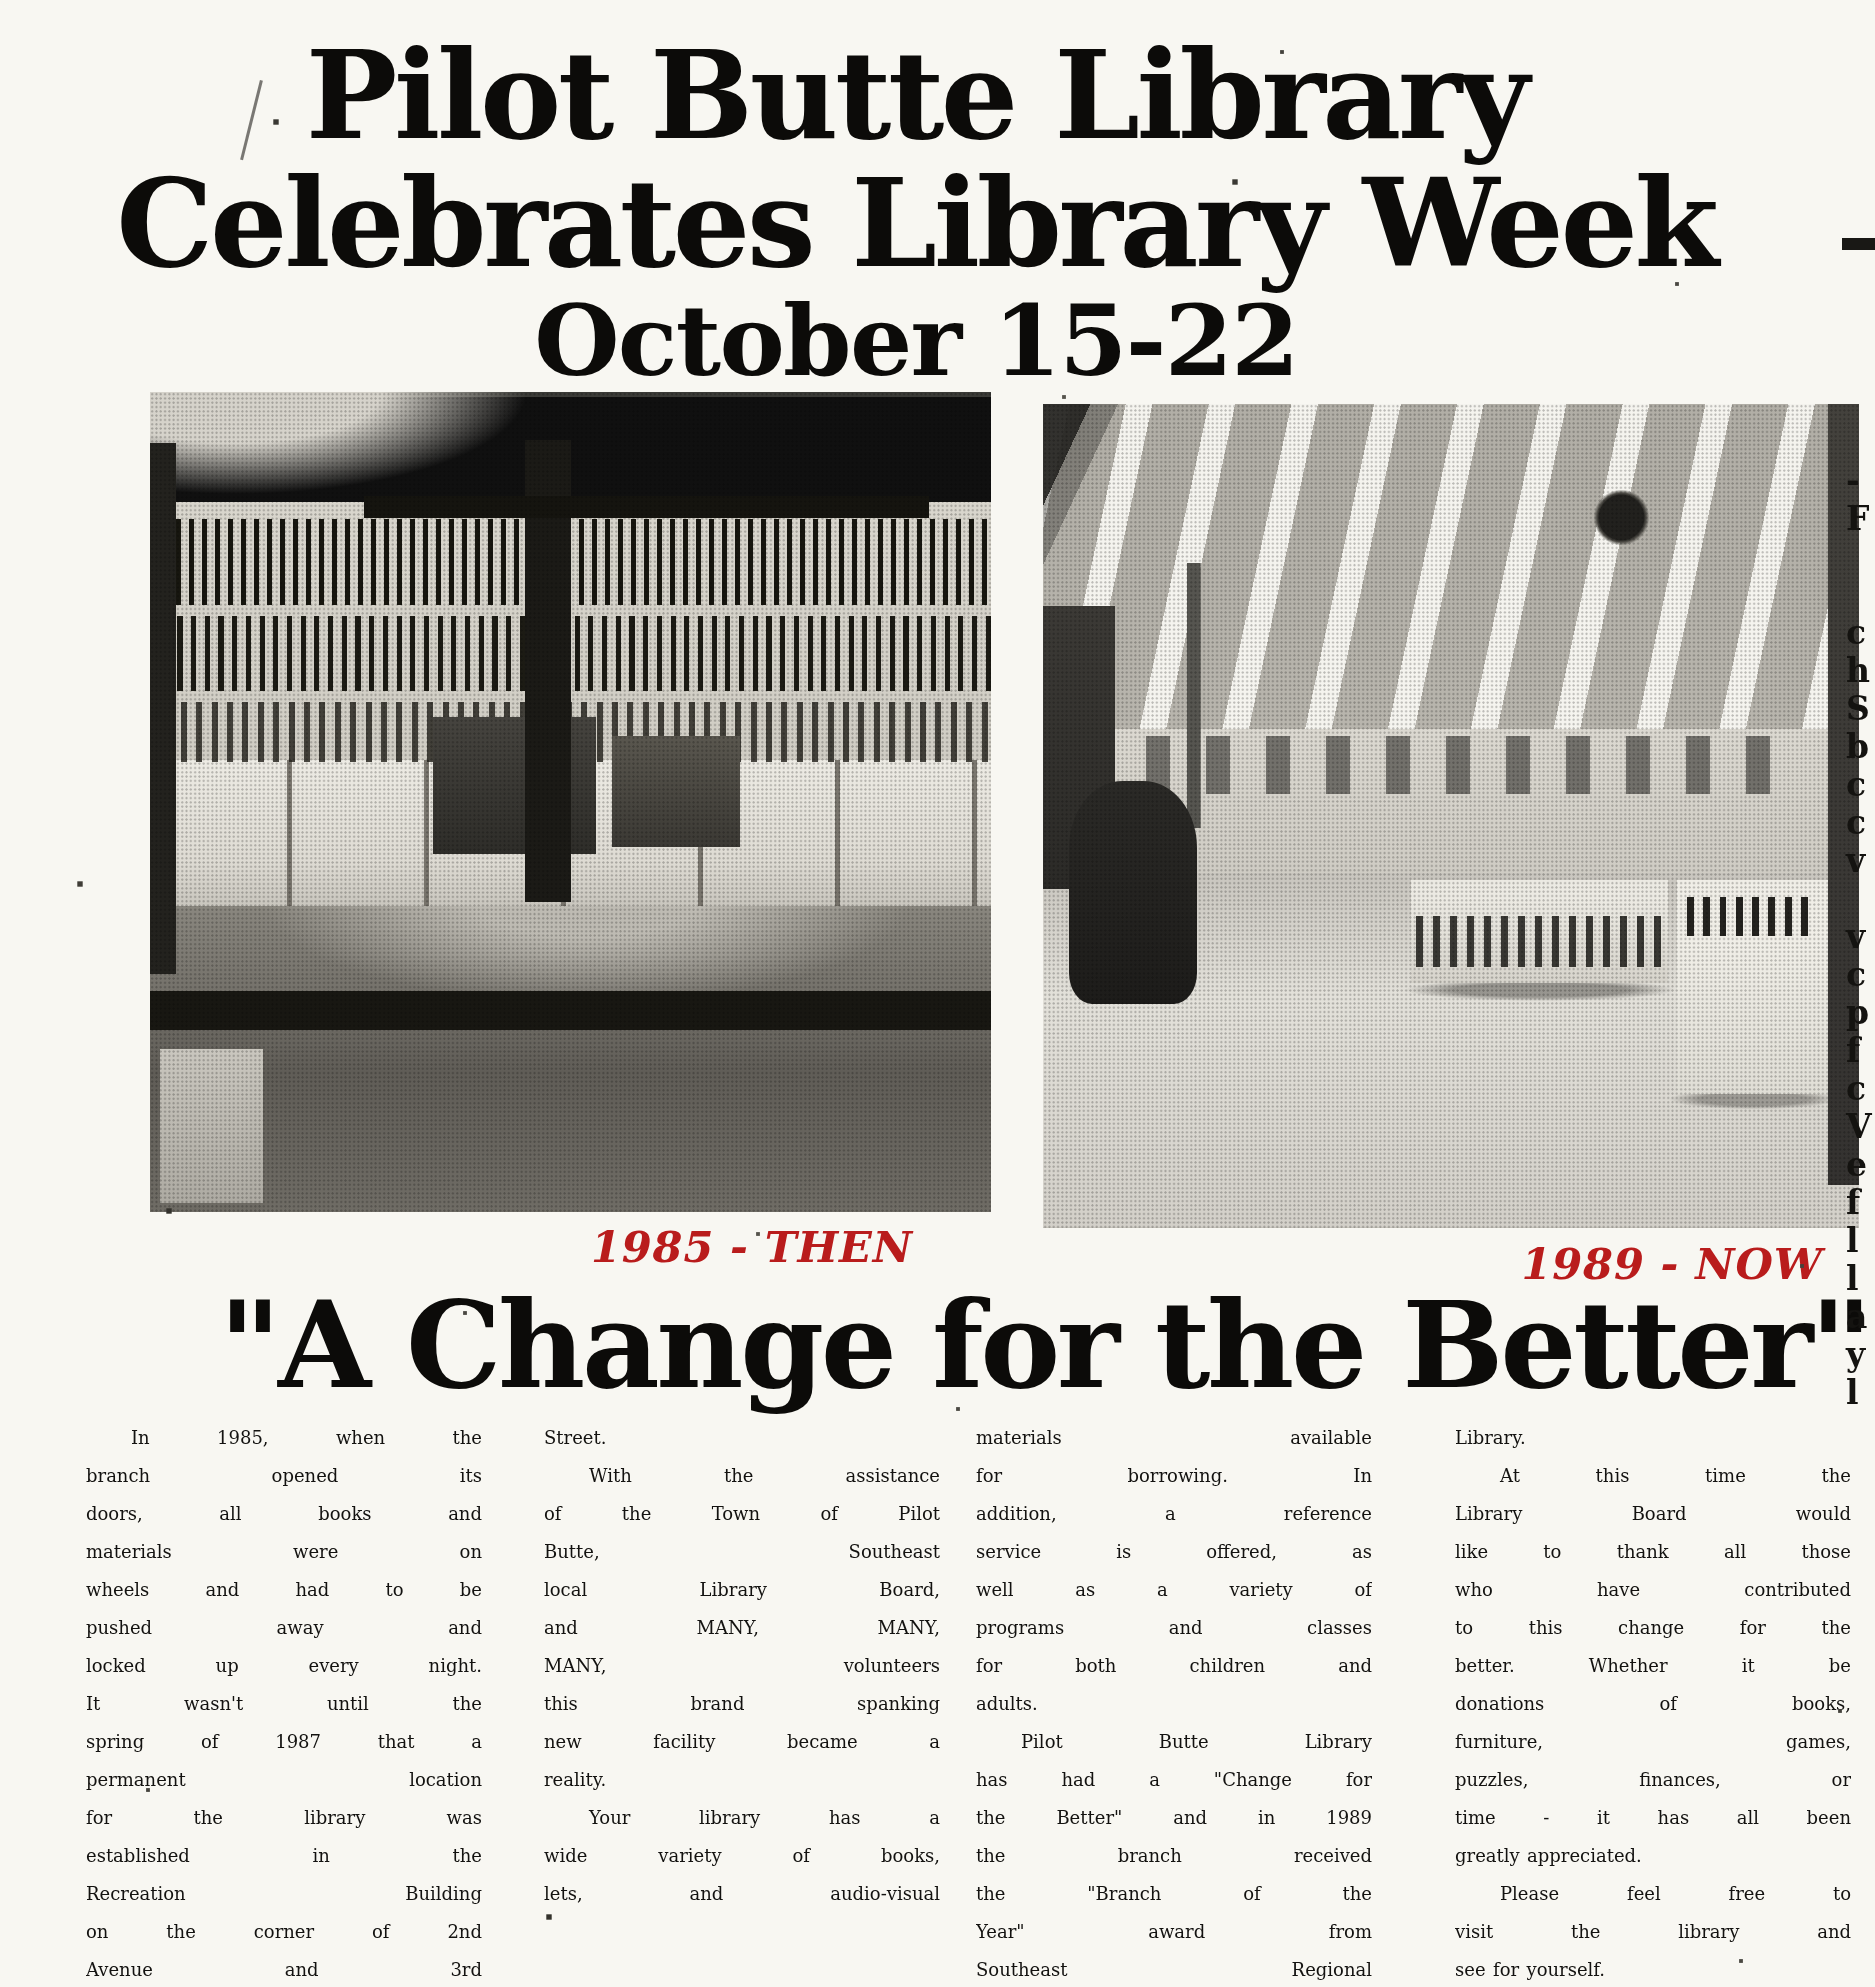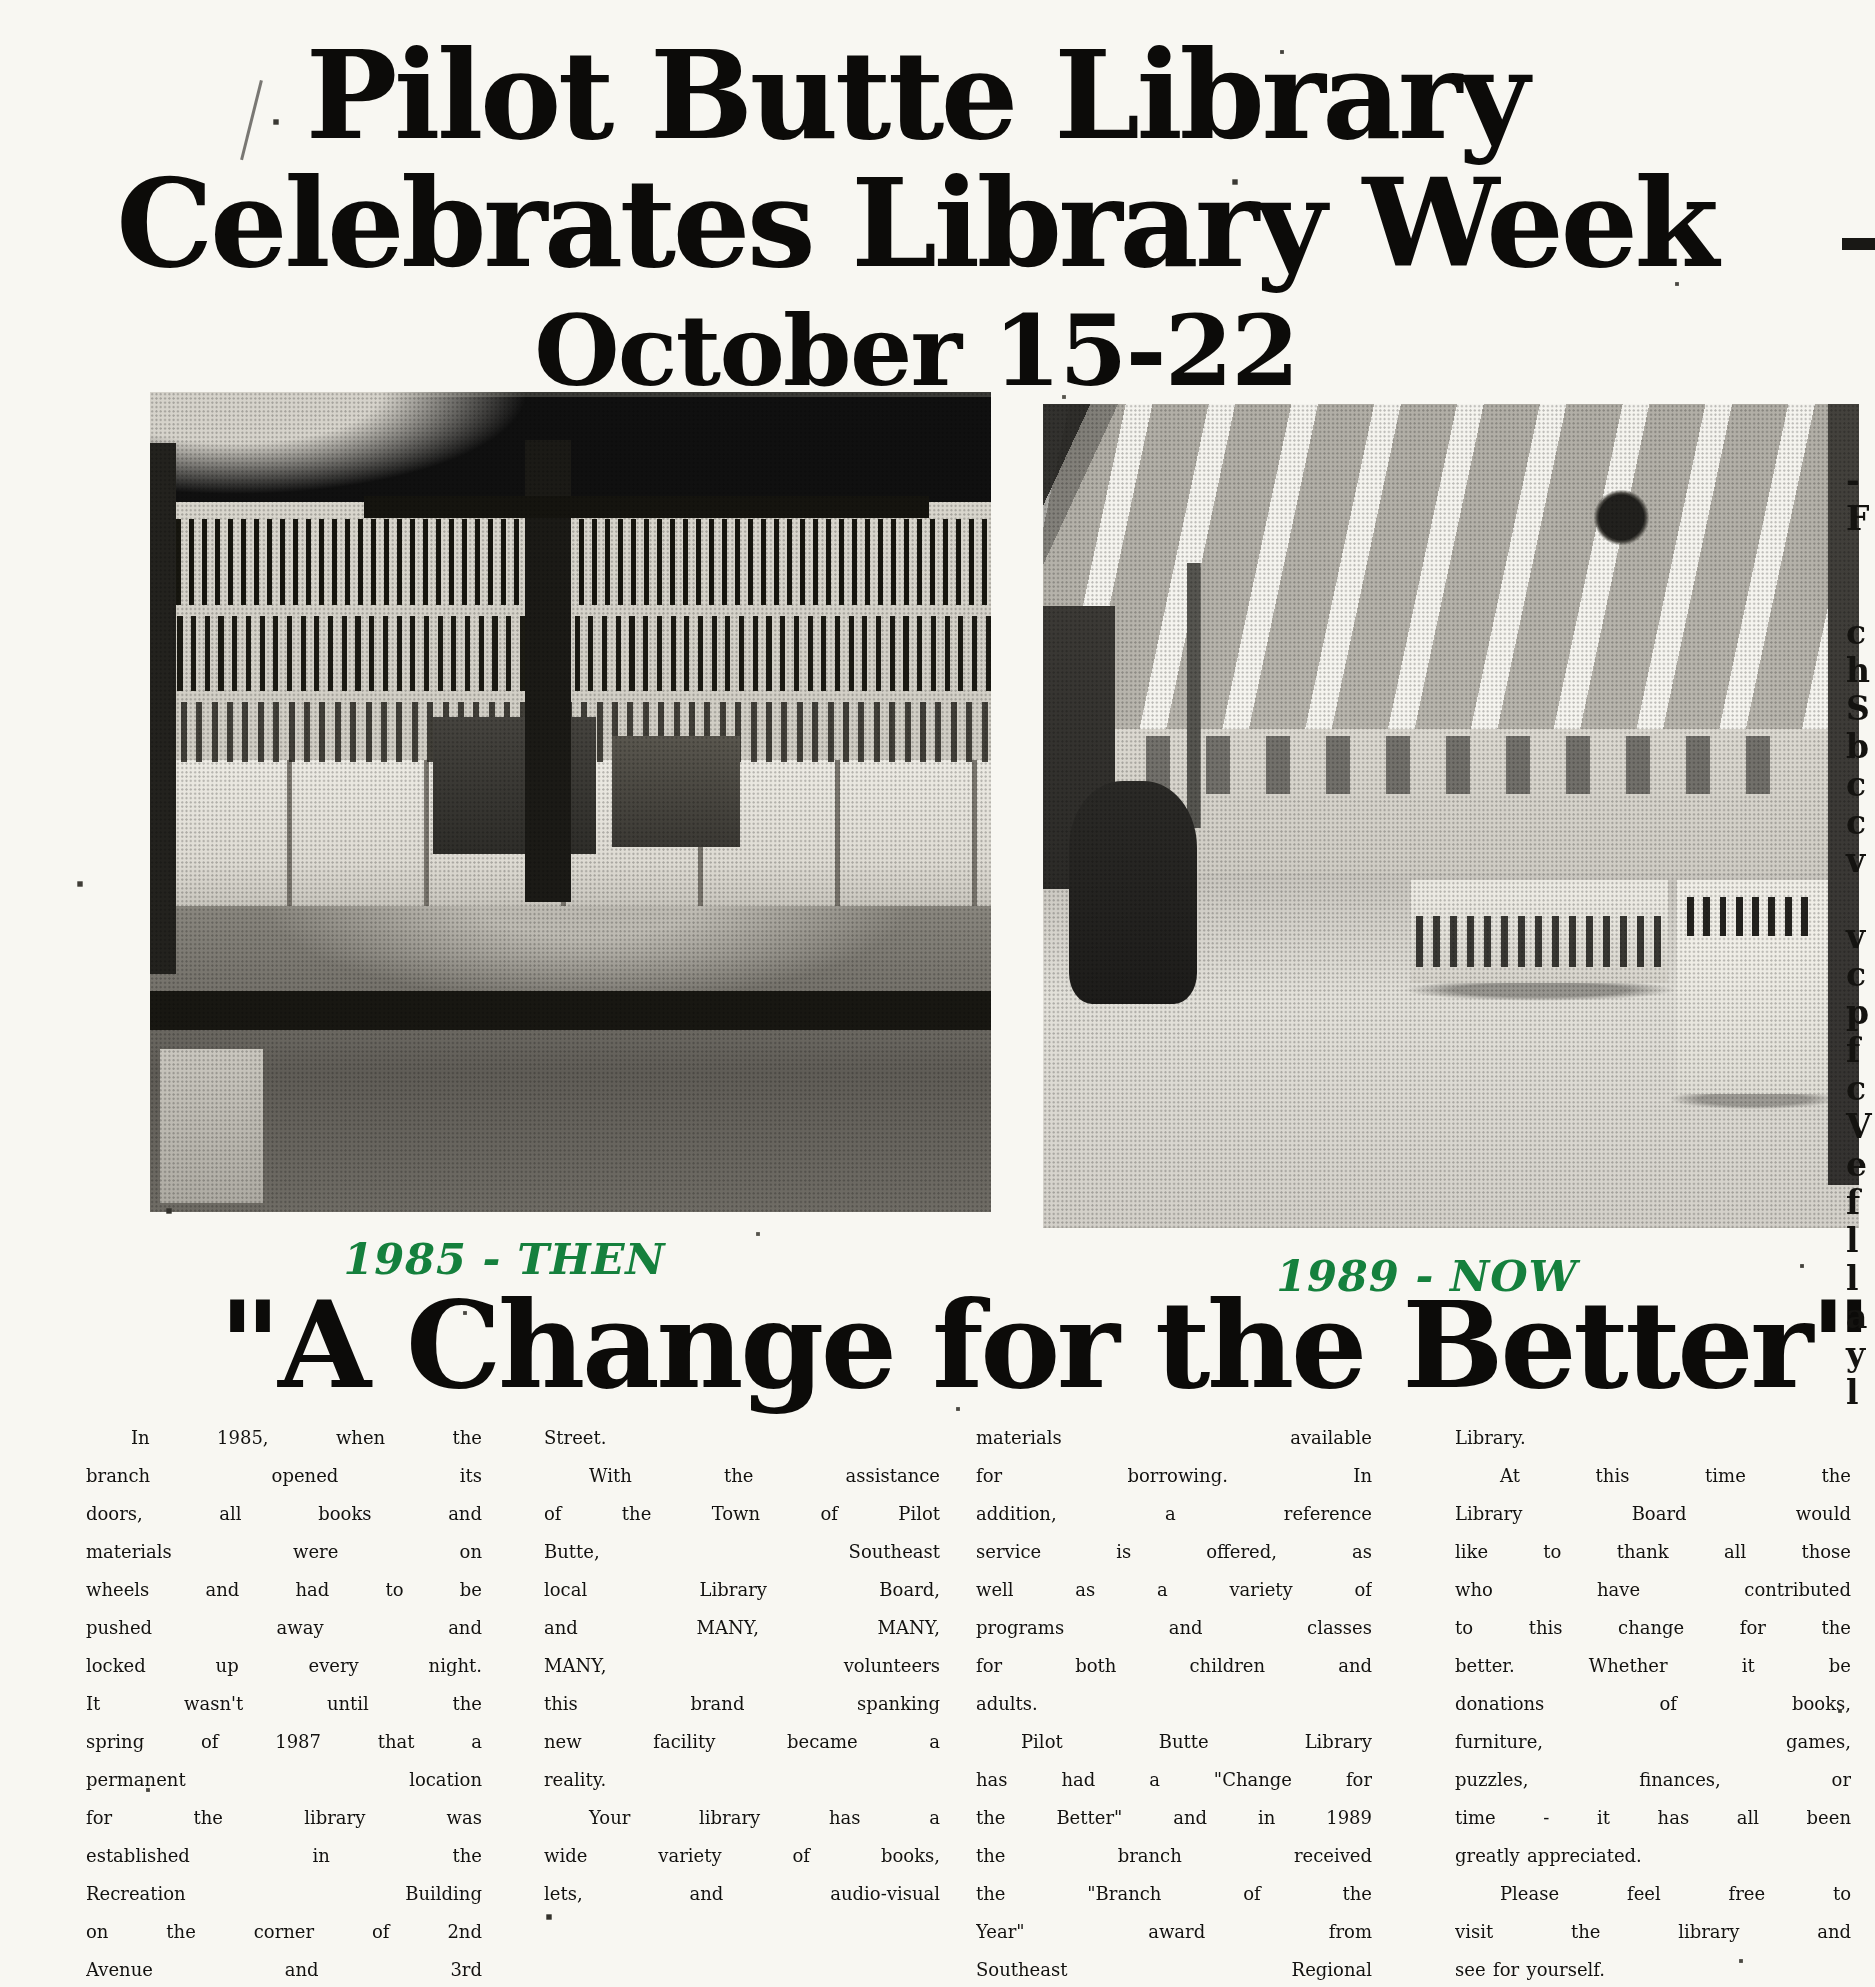--- a/index.html
+++ b/index.html
@@ -10,21 +10,21 @@
     font-family:"DejaVu Serif","Liberation Serif",serif;
   }
   
   .masthead{position:absolute; top:31px; left:0; width:1832px; text-align:center;}
   .title-line{
     font-size:122px; line-height:128px; font-weight:700; letter-spacing:-3.4px;
     margin:0; color:#0c0b09;
   }
   .subtitle{
     font-size:98px; line-height:101px; font-weight:700; letter-spacing:-1.7px;
-    margin-top:13px; color:#0c0b09;
+    margin-top:3px; color:#0c0b09;
   }
   
   .photo{position:absolute; overflow:hidden; box-shadow:inset 0 0 60px rgba(0,0,0,.25);}
   .photo .layers{position:absolute; inset:0; background-repeat:no-repeat;}
   .photo-left{left:110px; top:378px; width:841px; height:820px;}
   .photo-right{left:1003px; top:390px; width:816px; height:824px;}
   .photo-left .layers{
     background-color:#b9b6ae;
     background-image:
       linear-gradient(#15140f,#15140f),                                                    
@@ -85,22 +85,22 @@
     position:absolute; left:26px; top:377px; width:128px; height:223px;
     background:linear-gradient(180deg,#2b2a27,#1d1c1a);
     border-radius:42% 42% 18% 18% / 30% 30% 14% 14%;
   }
   .halftone{
     position:absolute; inset:0; pointer-events:none; mix-blend-mode:multiply;
     background-image:radial-gradient(rgba(12,12,10,.24) 0.9px,rgba(0,0,0,0) 1.3px);
     background-size:4.3px 4.3px;
   }
   .cap{
-    position:absolute; margin:16px; font-style:italic; font-weight:700; font-size:43px;
-    letter-spacing:0.9px; text-align:center; color:#15803d;
+    position:absolute; margin:4px; font-style:italic; font-weight:700; font-size:43px;
+    letter-spacing:0.9px; text-align:right; color:#b91c1c;
   }
   .cap-left{left:68px;  top:1218px; width:841px;}
   .cap-right{left:1003px; top:1235px; width:816px;}
   
   .headline{
     position:absolute; top:1281px; left:188px; width:1712px; margin:0;
     text-align:center; font-size:120px; line-height:127px; font-weight:700;
     letter-spacing:-3.4px; color:#0c0b09;
   }
   

